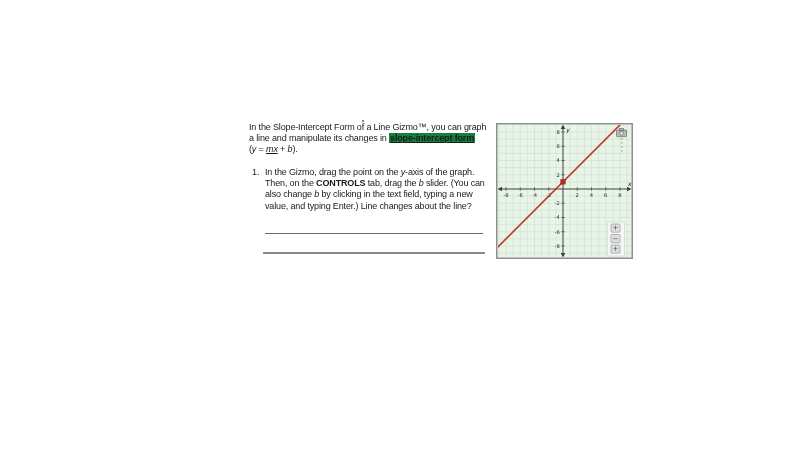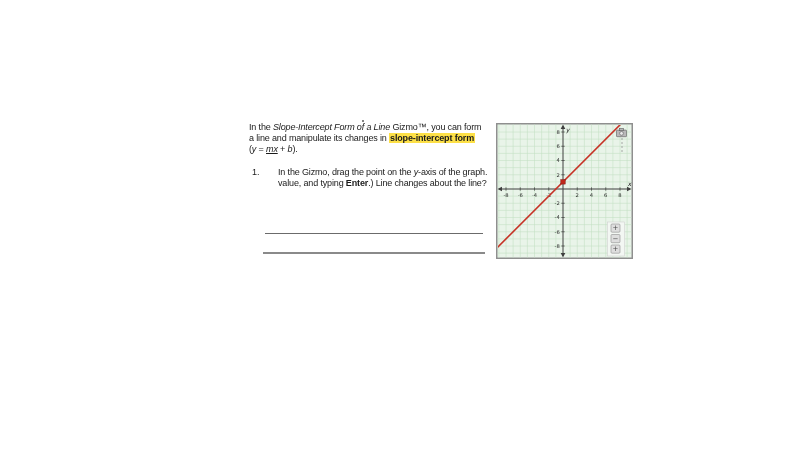--- a/index.html
+++ b/index.html
@@ -3,49 +3,51 @@
 <meta charset="utf-8">
 <style>
   html,body{margin:0;padding:0;}
   body{
     width:800px;height:451px;background:#ffffff;position:relative;
     font-family:"Liberation Sans",sans-serif;color:#1a1a1a;overflow:hidden;
   }
   .abs{position:absolute;}
   
   .textline{white-space:nowrap;font-size:9px;line-height:11.2px;letter-spacing:-0.15px;}
-  .hl{background:#fde047;padding:0 1px;}
+  .hl{background:#15803d;padding:0 1px;text-decoration:underline;}
   #intro{left:249px;top:122px;}
   #q1{left:252px;top:167px;}
   #q1 .qnum{position:absolute;left:0;top:0;font-size:9px;}
-  #q1 .qbody{margin-left:26px;}
+  #q1 .qbody{margin-left:13px;}
   .answer-line{position:absolute;border-bottom:1px solid #6b6b6b;height:0;}
   #ans1{left:265px;top:233px;width:218px;}
   #ans2{left:263px;top:252px;width:222px;border-bottom-color:#8a8a8a;border-bottom-width:2px;}
   #stray-dot{left:362px;top:120px;width:2px;height:2px;background:#5a5a5a;border-radius:50%;}
   
   #graph-wrap{left:496px;top:123px;width:137px;height:136px;}
   svg text{font-family:"DejaVu Sans",sans-serif;}
 </style>
 </head>
 <body>
 
 <div id="intro" class="abs">
-  <div class="textline"><span>In the </span><span style="font-style: italic;">Slope-Intercept Form of a Line</span><span> Gizmo™, you can form</span></div>
+  <div class="textline"><span>In the </span><span style="">Slope-Intercept Form of a Line</span><span> Gizmo™, you can graph</span></div>
   <div class="textline"><span>a line and manipulate its changes in </span><span class="hl" style="font-weight: bold;">slope-intercept form</span></div>
   <div class="textline"><span>(</span><span style="font-style: italic;">y</span><span> = </span><span style="font-style: italic; text-decoration: underline;">mx</span><span> + </span><span style="font-style: italic;">b</span><span>).</span></div>
 </div>
 
 <div id="stray-dot" class="abs"></div>
 
 <div id="q1" class="abs">
   <span class="qnum">1.</span>
   <div class="qbody">
     <div class="textline"><span>In the Gizmo, drag the point on the </span><span style="font-style: italic;">y</span><span>-axis of the graph.</span></div>
-    <div class="textline"><span>value, and typing </span><span style="font-weight: bold;">Enter</span><span>.) Line changes about the line?</span></div>
+    <div class="textline"><span>Then, on the </span><span style="font-weight: bold;">CONTROLS</span><span> tab, drag the </span><span style="font-style: italic;">b</span><span> slider. (You can</span></div>
+    <div class="textline"><span>also change </span><span style="font-style: italic;">b</span><span> by clicking in the text field, typing a new</span></div>
+    <div class="textline"><span>value, and typing </span><span style="font-weight: normal;">Enter</span><span>.) Line changes about the line?</span></div>
   </div>
 </div>
 
 <div id="ans1" class="answer-line"></div>
 <div id="ans2" class="answer-line"></div>
 
 <div id="graph-wrap" class="abs"><svg width="137" height="136">
       <rect x="0.75" y="0.75" width="135.5" height="134.5" fill="#e9f4e9" stroke="#8f8f8f" stroke-width="1.5"></rect>
       <line x1="2.875" y1="1.5" x2="2.875" y2="134.5" stroke="#c3e0c3" stroke-width="0.55"></line>
       <line x1="10" y1="1.5" x2="10" y2="134.5" stroke="#c3e0c3" stroke-width="0.55"></line>

